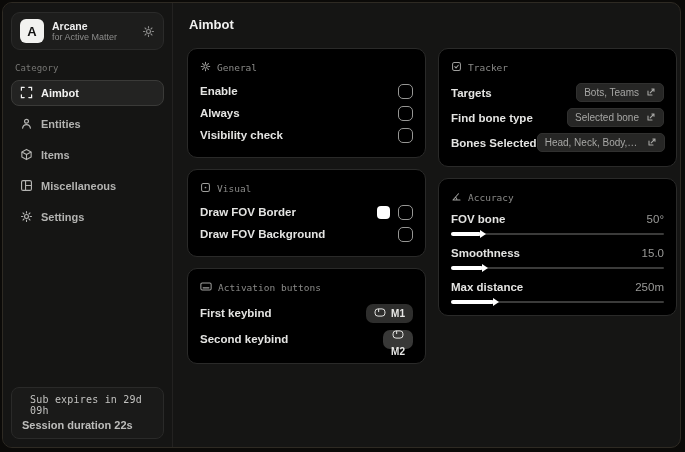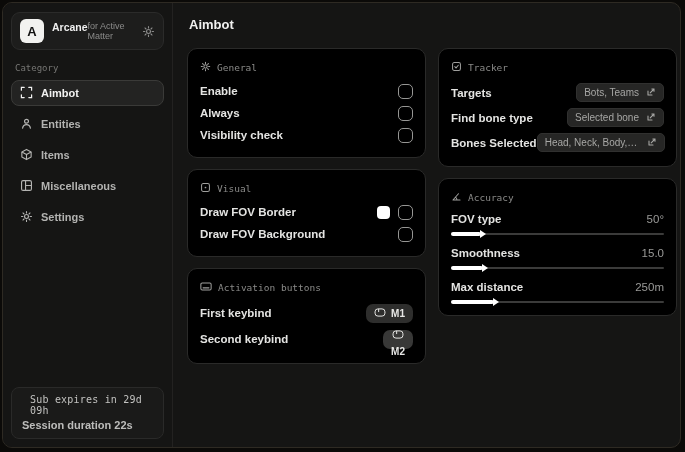--- a/index.html
+++ b/index.html
@@ -7,21 +7,21 @@
          font-family:"Liberation Sans",sans-serif;-webkit-font-smoothing:antialiased;}
   .window{position:absolute;left:2px;top:2px;width:679px;height:446px;background:#151514;
           border:1px solid #2e2a23;border-radius:10px;display:flex;overflow:hidden;box-sizing:border-box;}
   
   .sidebar{width:170px;min-width:170px;box-sizing:border-box;padding:9px 8px 8px;display:flex;
            flex-direction:column;border-right:1px solid #232221;background:#151514;}
   .profile-card{height:38px;background:#1d1d1c;border:1px solid #2b2b2a;border-radius:9px;
                 display:flex;align-items:center;gap:8px;padding:0 8px;box-sizing:border-box;}
   .logo{width:24px;height:24px;background:#f2f2f0;border-radius:6px;color:#111;
         font-weight:700;font-size:13px;display:flex;align-items:center;justify-content:center;}
-  .brand{display:flex;flex-direction:row;line-height:1.15;flex:1;min-width:0;}
+  .brand{display:flex;flex-direction:column;line-height:1.15;flex:1;min-width:0;}
   .brand-name{font-size:10.5px;font-weight:700;color:#efefef;}
   .brand-sub{font-size:9px;color:#8b8b8a;}
   .icon-btn{color:#8b8b8a;display:flex;align-items:center;}
   .category-label{font-family:"DejaVu Sans Mono",monospace;font-size:9px;color:#767674;
                   margin:13px 4px 7px;}
   .nav-item{height:24px;display:flex;align-items:center;gap:8px;padding:0 8px;border-radius:8px;
             color:#b3b3b1;font-size:11px;font-weight:600;margin-bottom:5px;border:1px solid transparent;cursor:default;}
   .nav-item.selected{background:#232322;border-color:#3a3a38;color:#f2f2f1;}
   .nav-item svg{flex:none;}
   .sidebar-footer{margin-top:auto;background:#1a1a19;border:1px solid #2a2a29;border-radius:8px;
@@ -279,21 +279,21 @@
               <span class="micon">
                 <svg width="11" height="11" viewBox="0 0 14 14" fill="none" stroke="currentColor" stroke-width="1.3" stroke-linecap="round">
                   <path d="M2.5 11.5h9M2.5 11.5l7-8M7.6 11.5a5 5 0 0 0-1.5-3.4"></path>
                 </svg>
               </span>
               <span>Accuracy</span>
             </div>
 
             <div class="slider-group">
               <div class="slider-head">
-                <span class="row-label">FOV type</span>
+                <span class="row-label">FOV bone</span>
                 <span class="slider-value">50°</span>
               </div>
               <div class="track">
                 <div class="fill" style="width: 14%;">
                   <span class="thumb"></span>
                 </div>
               </div>
             </div>
 
             <div class="slider-group">

